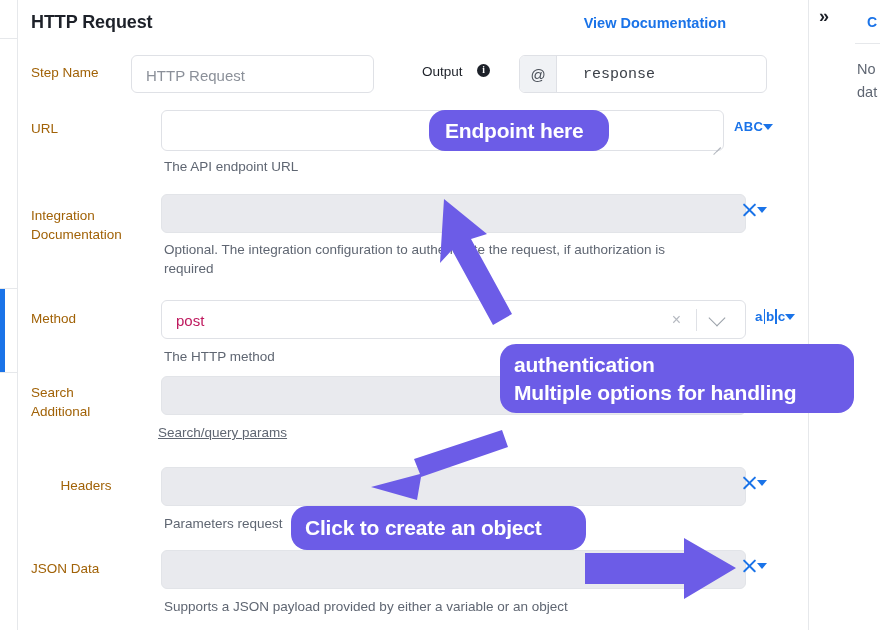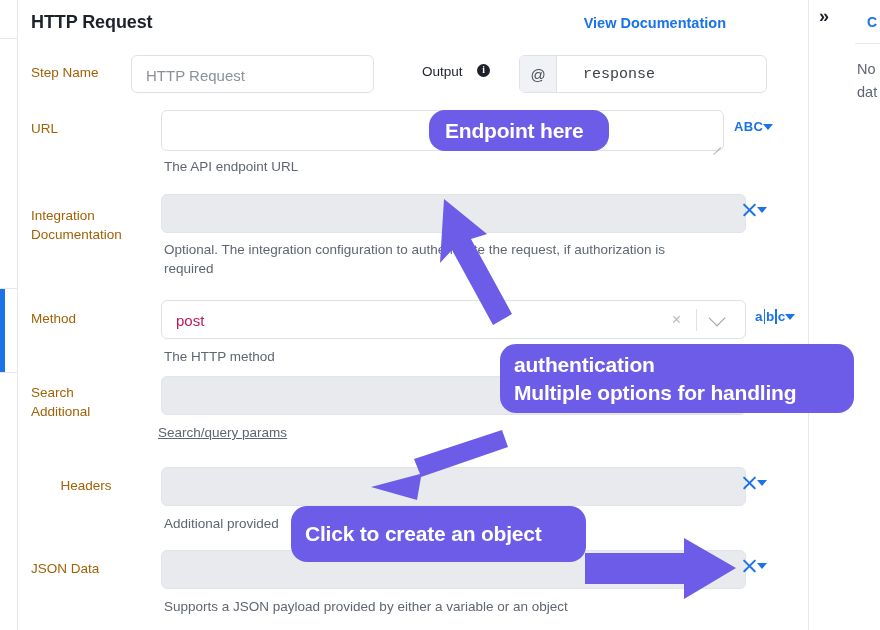--- a/index.html
+++ b/index.html
@@ -307,21 +307,21 @@
     width: 354px; height: 69px;
     font-size: 21px;
     padding: 0 14px;
     line-height: 28px;
     letter-spacing: -0.2px;
     display: block;
     padding-top: 7px;
   }
   .callout.c3 {
     left: 291px; top: 506px;
-    width: 295px; height: 56px;
+    width: 295px; height: 44px;
     font-size: 21px;
     padding-left: 14px;
     letter-spacing: -0.2px;
   }
   .annot-arrow { position: absolute; pointer-events: none; }
 </style>
 </head>
 <body>
 
 <div class="left-rail">
@@ -424,21 +424,21 @@
           <i class="a"></i>
           <i class="b"></i>
         </span>
       <span class="caret"></span>
     </div>
   </div>
 
   <div class="row">
     <div class="field-label" style="left:12px; top:476px;text-align:center;">Headers</div>
     <div class="input-box disabled" style="left:142px; top:467px; width:585px; height:39px;"></div>
-    <div class="field-help" style="left:145px; top:514px;">Additional provided</div>
+    <div class="field-help" style="left:145px; top:514px;">Parameters request</div>
 
     <div class="ctrl" style="left:723px; top:475px;">
       <span class="x-icon">
           <i class="a"></i>
           <i class="b"></i>
         </span>
       <span class="caret"></span>
     </div>
   </div>
 

